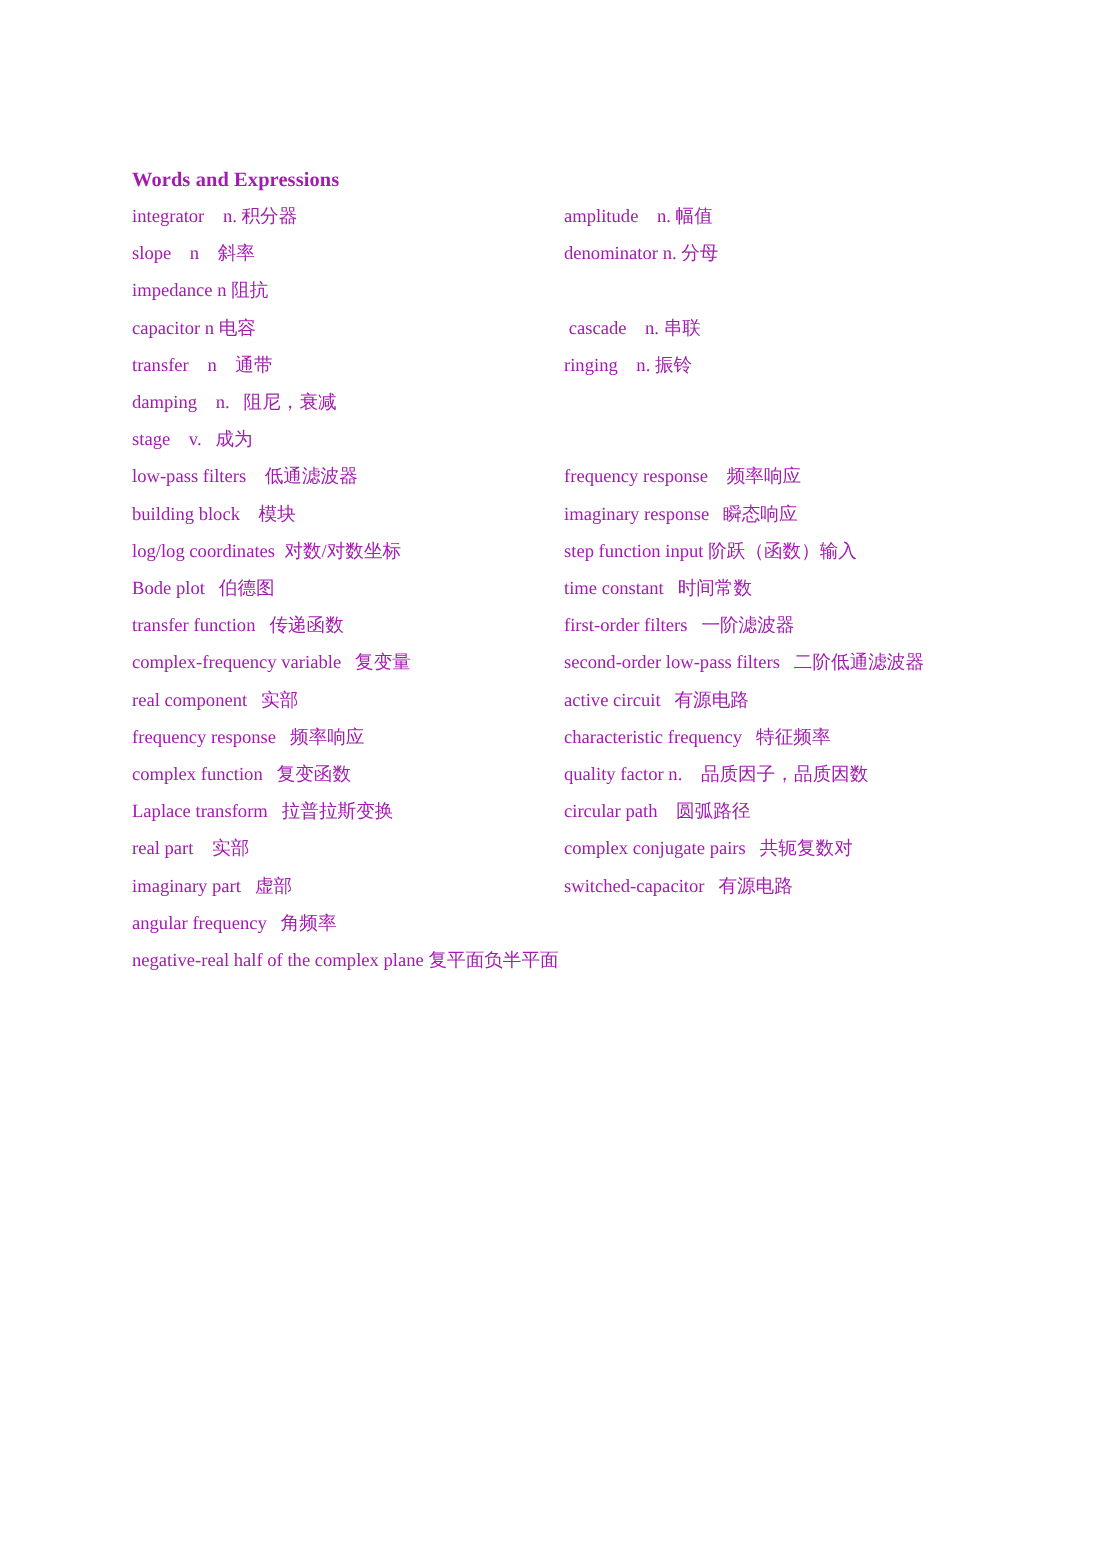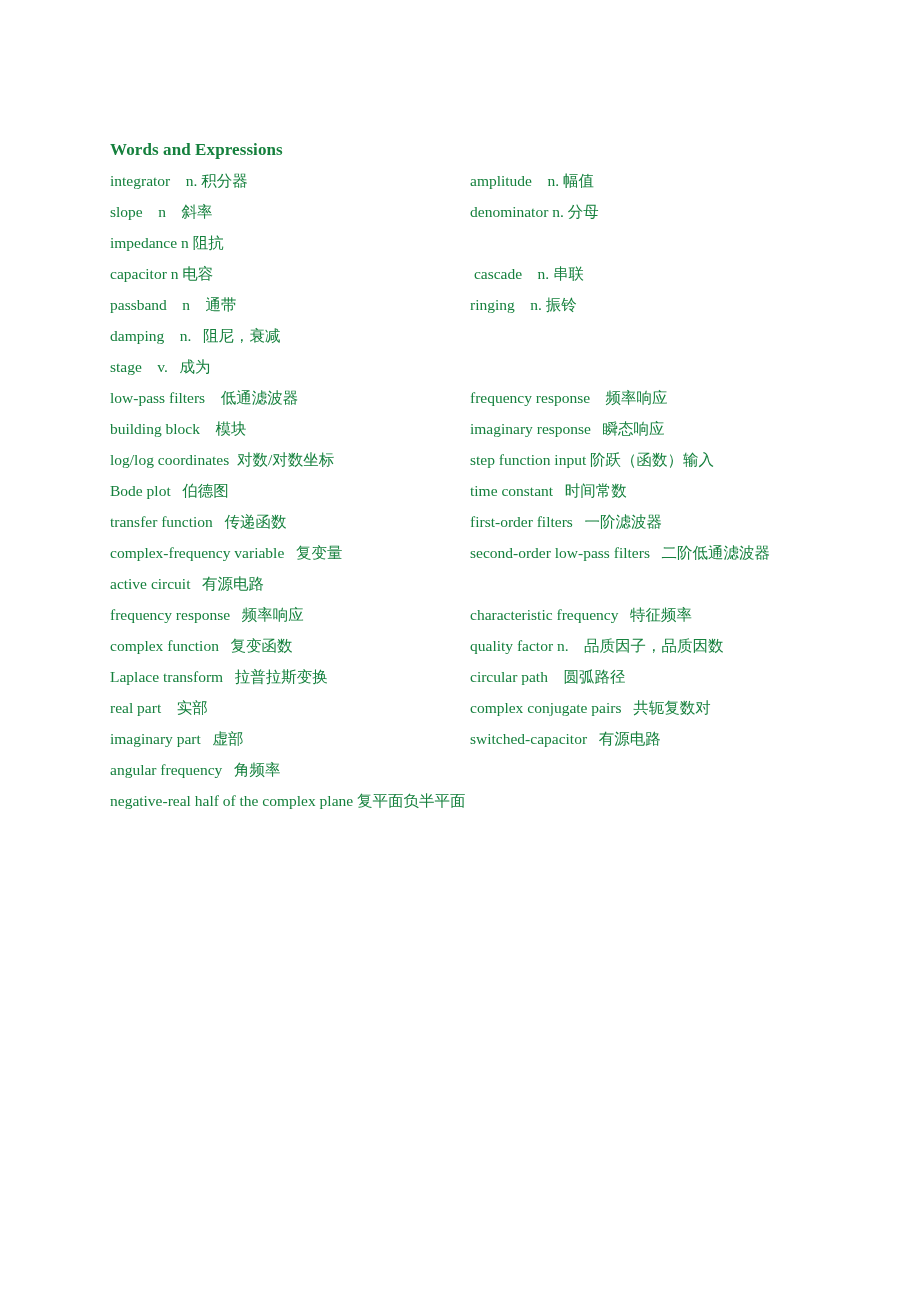--- a/index.html
+++ b/index.html
@@ -6,21 +6,21 @@
     margin: 0;
     padding: 0;
     background: #ffffff;
   }
   .page {
     position: relative;
     width: 920px;
     height: 1302px;
     background: #ffffff;
     font-family: "Liberation Serif", "DejaVu Serif", serif;
-    color: #15803d;
+    color: #a21caf;
     overflow: hidden;
   }
   .content {
     position: absolute;
     left: 110px;
     top: 134px;
     width: 760px;
   }
   .doc-title {
     font-size: 17px;
@@ -78,21 +78,21 @@
       <div class="row">
         <span class="cell left">impedance n 阻抗</span>
       </div>
 
       <div class="row">
         <span class="cell left">capacitor n 电容</span>
         <span class="cell right"> cascade    n. 串联</span>
       </div>
 
       <div class="row">
-        <span class="cell left">passband    n    通带</span>
+        <span class="cell left">transfer    n    通带</span>
         <span class="cell right">ringing    n. 振铃</span>
       </div>
 
       <div class="row">
         <span class="cell left">damping    n.   阻尼，衰减</span>
       </div>
 
       <div class="row">
         <span class="cell left">stage    v.   成为</span>
         <span class="cell right empty-cell"></span>
@@ -124,20 +124,21 @@
         <span class="cell right">first-order filters   一阶滤波器</span>
       </div>
 
       <div class="row">
         <span class="cell left">complex-frequency variable   复变量</span>
         <span class="cell right">second-order low-pass filters   二阶低通滤波器</span>
       </div>
 
 
       <div class="row">
+        <span class="cell left">real component   实部</span>
         <span class="cell right">active circuit   有源电路</span>
       </div>
 
       <div class="row">
         <span class="cell left">frequency response   频率响应</span>
         <span class="cell right">characteristic frequency   特征频率</span>
       </div>
 
       <div class="row">
         <span class="cell left">complex function   复变函数</span>

